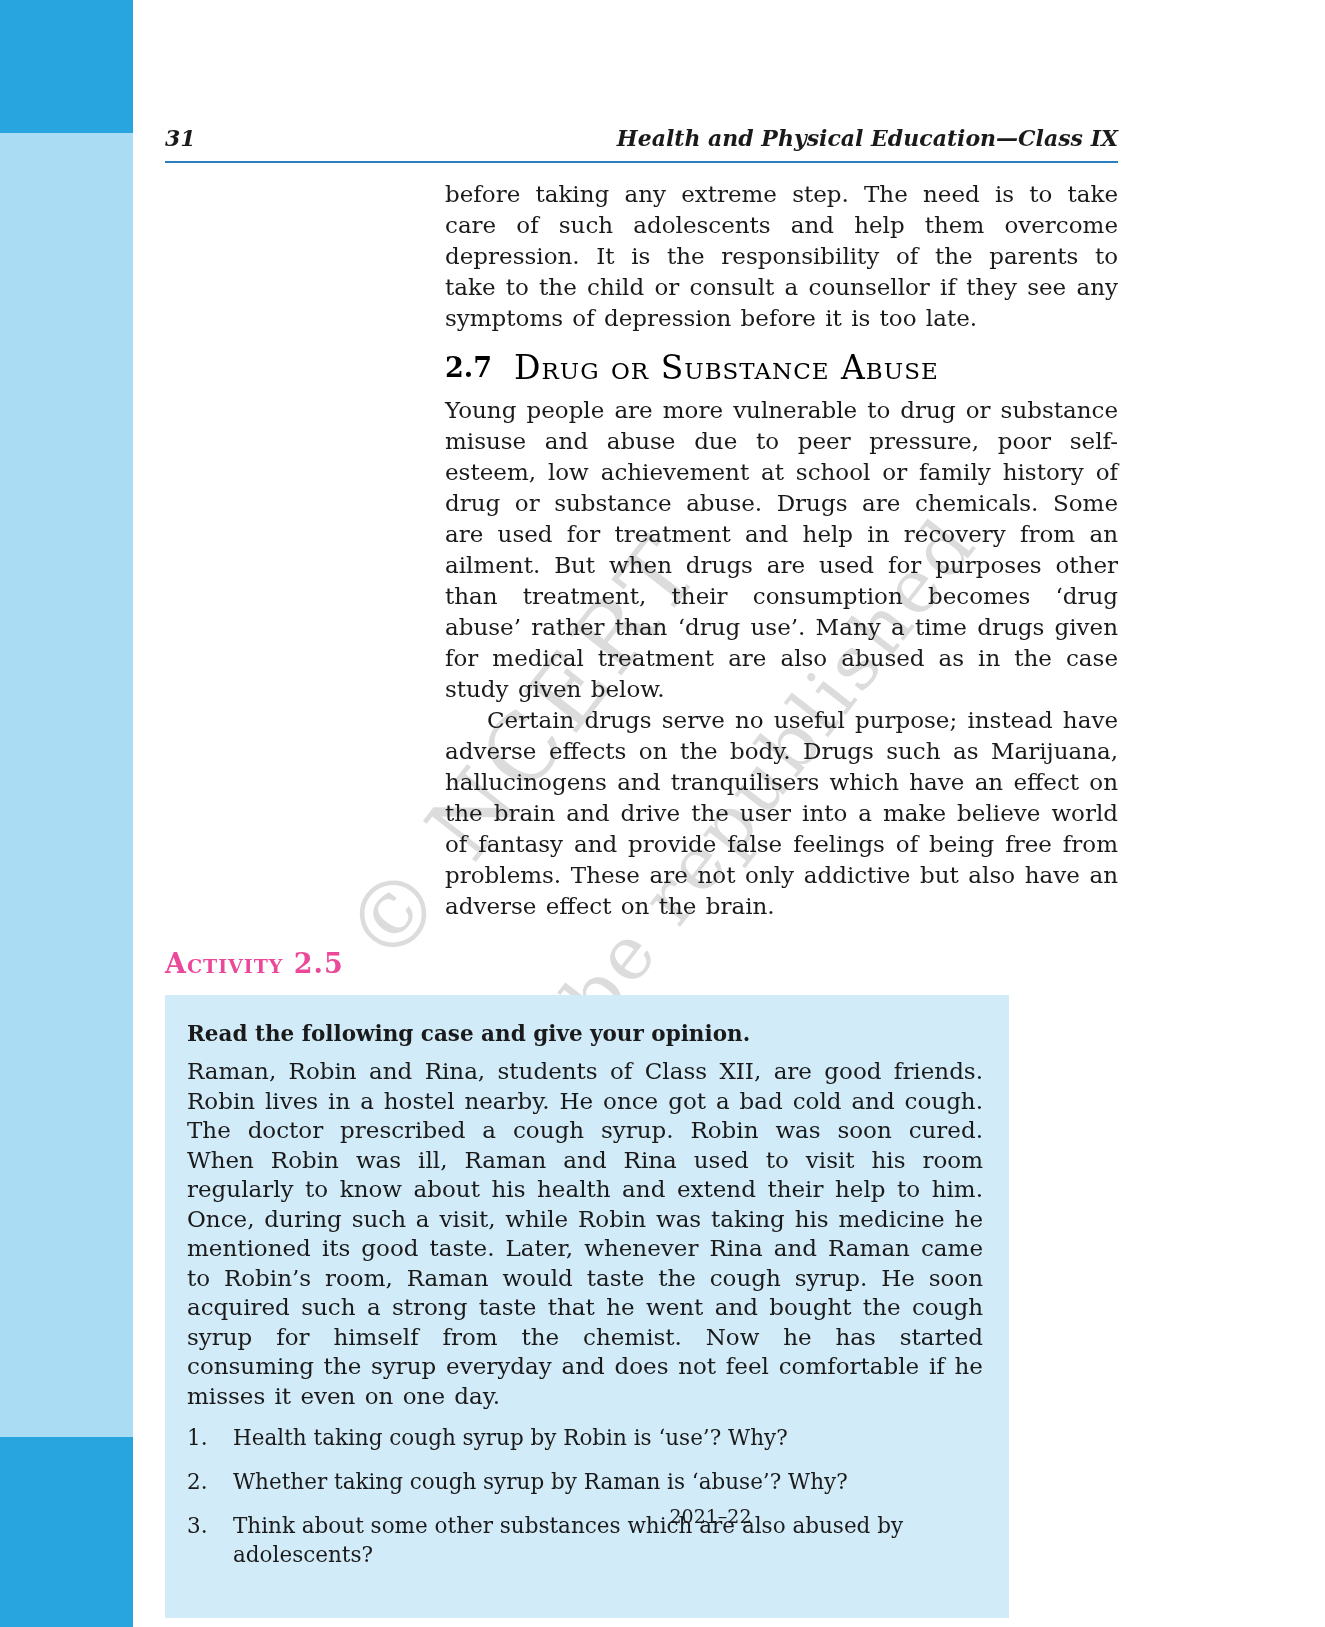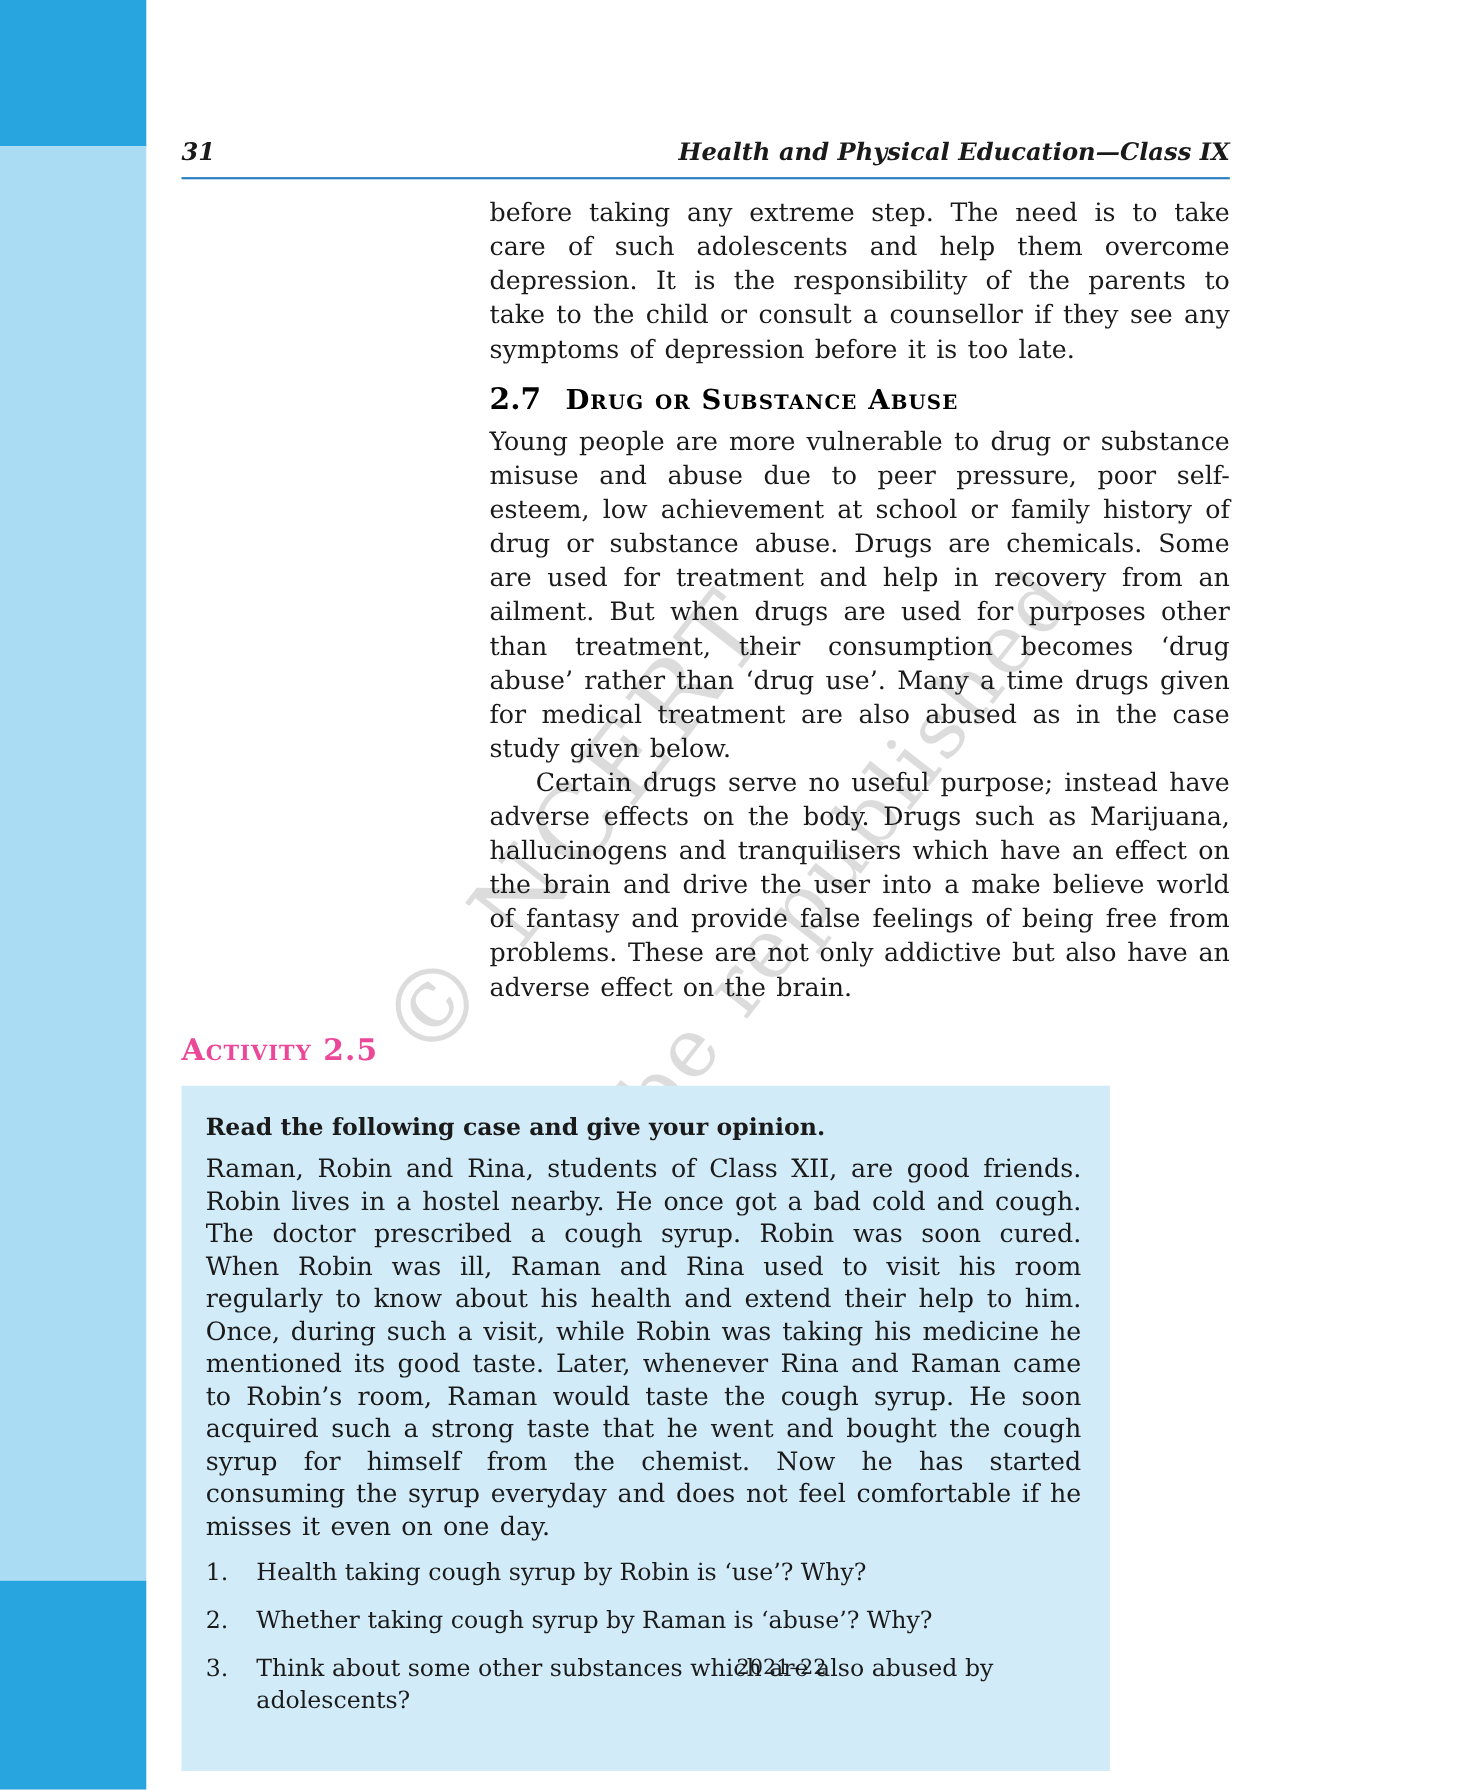--- a/index.html
+++ b/index.html
@@ -87,22 +87,22 @@
     margin-top: 14px;
     margin-bottom: 8px;
     color: #000000;
     display: flex;
     align-items: center;
     gap: 22px;
   }
   .sec-num { font-size: 27px; font-weight: bold; }
   .smallcaps { font-variant: small-caps; }
   .sec-title {
-    font-size: 25px;
-    font-weight: bold;
+    font-size: 33px;
+    font-weight: normal;
     letter-spacing: 1px;
   }
 
   .para2 { text-indent: 42px; }
 
   .activity-heading {
     margin-top: 26px;
     margin-bottom: 16px;
     color: #ec4899;
     font-size: 27px;

